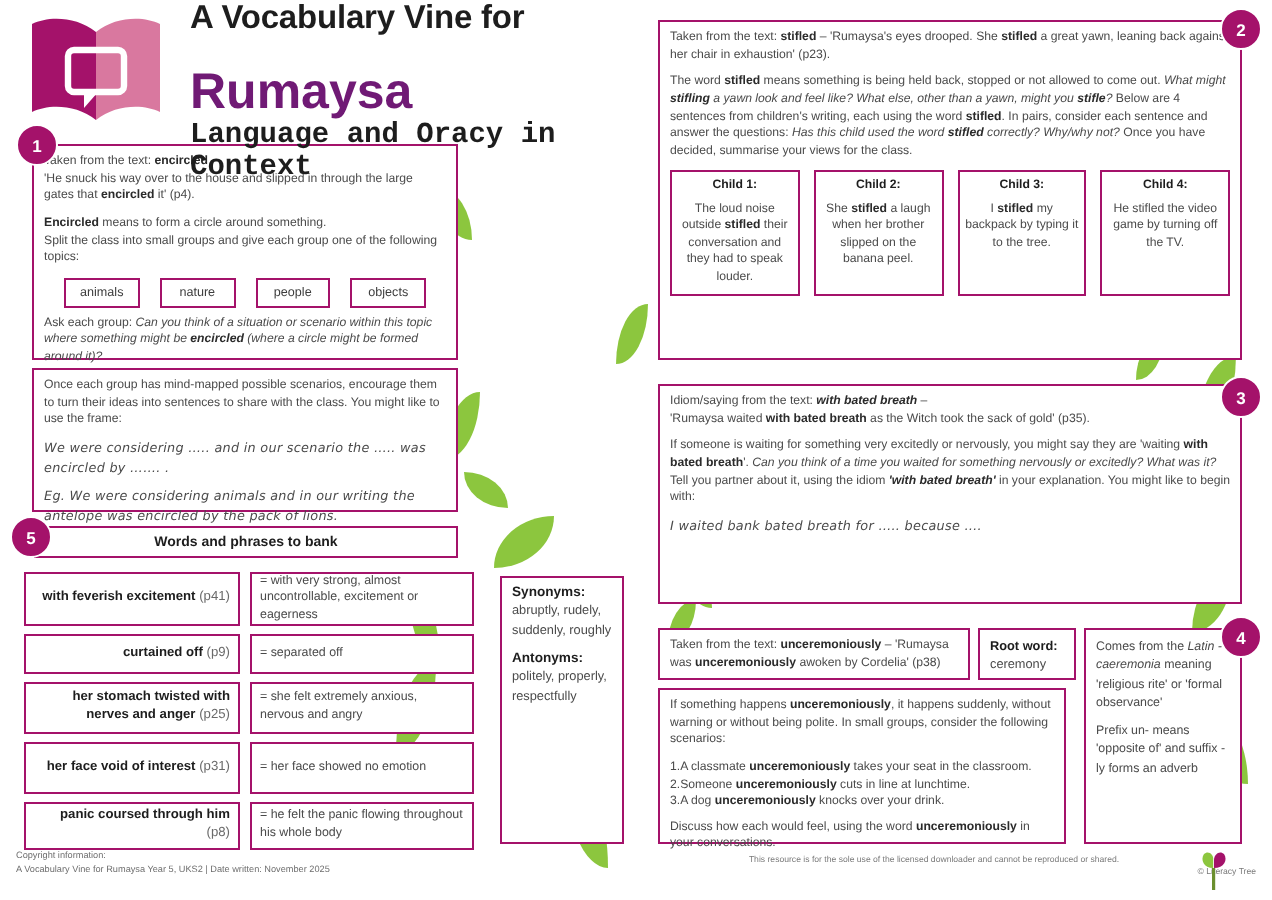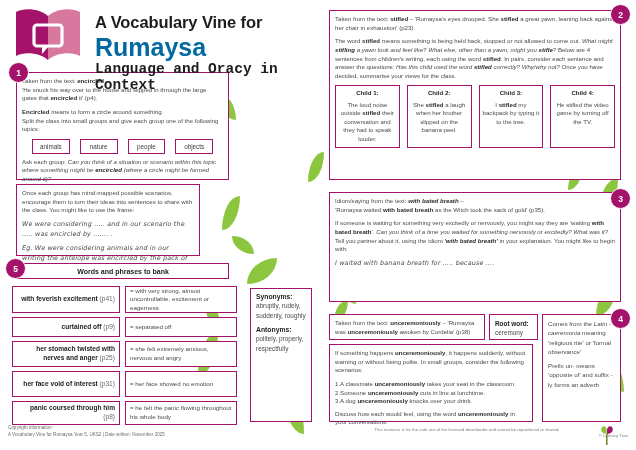--- a/index.html
+++ b/index.html
@@ -12,23 +12,23 @@
   }
   .page{position:absolute;inset:0;}
 
   
   .leaf{position:absolute;background:#8cc63e;z-index:0;}
   .leaf-a{border-radius:0 100% 0 100%;}
   .leaf-b{border-radius:100% 0 100% 0;}
 
   
   .logo{position:absolute;left:8px;top:6px;width:80px;height:62px;z-index:3;}
-  .title-block{position:absolute;left:95px;top:13px;width:240px;z-index:3;}
+  .title-block{position:absolute;left:95px;top:0;width:240px;z-index:3;}
   .t1{font-size:16.5px;font-weight:bold;color:#1d1d1d;line-height:1.12;letter-spacing:-.1px;}
-  .t2{font-size:25px;font-weight:bold;color:#0369a1;line-height:1.05;margin-top:3px;}
+  .t2{font-size:25px;font-weight:bold;color:#701a75;line-height:1.05;margin-top:15px;}
   .t3{font-size:14.5px;font-weight:bold;color:#1d1d1d;line-height:1.1;margin-top:1px;font-family:Liberation Mono, monospace;}
 
   
   .badge{
     position:absolute;width:19px;height:19px;border-radius:50%;
     background:#A4126A;color:#fff;font-size:8.5px;font-weight:bold;
     display:flex;align-items:center;justify-content:center;z-index:6;
     border:1.5px solid #fff;
   }
 
@@ -154,21 +154,21 @@
     <p class="body-txt"><b>Encircled</b><span> means to form a circle around something.</span><br><span>Split the class into small groups and give each group one of the following topics:</span></p>
     <div class="chips">
       <div class="chip">animals</div>
       <div class="chip">nature</div>
       <div class="chip">people</div>
       <div class="chip">objects</div>
     </div>
     <p class="body-txt"><span>Ask each group: </span><i><span>Can you think of a situation or scenario within this topic where something might be </span><b>encircled</b><span> (where a circle might be formed around it)?</span></i></p>
   </div>
 
-  <div class="box pad" style="left:16px;top:184px;width:184px;height:72px;">
+  <div class="box pad" style="left:16px;top:184px;width:213px;height:72px;">
     <p class="body-txt">Once each group has mind-mapped possible scenarios, encourage them to turn their ideas into sentences to share with the class. You might like to use the frame:</p>
     <p class="hand">We were considering ….. and in our scenario the ….. was encircled by ……. .</p>
     <p class="hand">Eg. We were considering animals and in our writing the antelope was encircled by the pack of lions.</p>
   </div>
 
   <div class="badge" style="left:5px;top:258px;">5</div>
   <div class="bank-title" style="left:17px;top:263px;width:212px;height:16px;">Words and phrases to bank</div>
 
   <div class="bank-row" style="left:12px;top:286px;width:230px;height:27px;">
     <div class="bank-term" style="width:108px;">
@@ -221,21 +221,21 @@
       <div class="kid"><span class="kh">Child 2:</span><span>She </span><b>stifled</b><span> a laugh when her brother slipped on the banana peel.</span></div>
       <div class="kid"><span class="kh">Child 3:</span><span>I </span><b>stifled</b><span> my backpack by typing it to the tree.</span></div>
       <div class="kid"><span class="kh">Child 4:</span><span>He stifled the video game by turning off the TV.</span><b></b><span></span></div>
     </div>
   </div>
 
   <div class="badge" style="left:610px;top:188px;">3</div>
   <div class="box pad" style="left:329px;top:192px;width:292px;height:110px;">
     <p class="body-txt"><span>Idiom/saying from the text: </span><b><i>with bated breath</i></b><span> –</span><br><span>'Rumaysa waited </span><b>with bated breath</b><span> as the Witch took the sack of gold' (p35).</span></p>
     <p class="body-txt"><span>If someone is waiting for something very excitedly or nervously, you might say they are 'waiting </span><b>with bated breath</b><span>'. </span><i>Can you think of a time you waited for something nervously or excitedly? What was it?</i><span> Tell you partner about it, using the idiom </span><b><i>'with bated breath'</i></b><span> in your explanation. You might like to begin with:</span></p>
-    <p class="hand">I waited with banana breath for ….. because ….</p>
+    <p class="hand">I waited bank bated breath for ….. because ….</p>
   </div>
 
   <div class="badge" style="left:610px;top:308px;">4</div>
 
   <div class="box pad" style="left:329px;top:314px;width:156px;height:26px;">
     <p class="body-txt"><span>Taken from the text: </span><b>unceremoniously</b><span> – 'Rumaysa was </span><b>unceremoniously</b><span> awoken by Cordelia' (p38)</span></p>
   </div>
 
   <div class="box pad" style="left:489px;top:314px;width:49px;height:26px;">
     <p class="rootw"><b>Root word:</b><br><span>ceremony</span></p>

